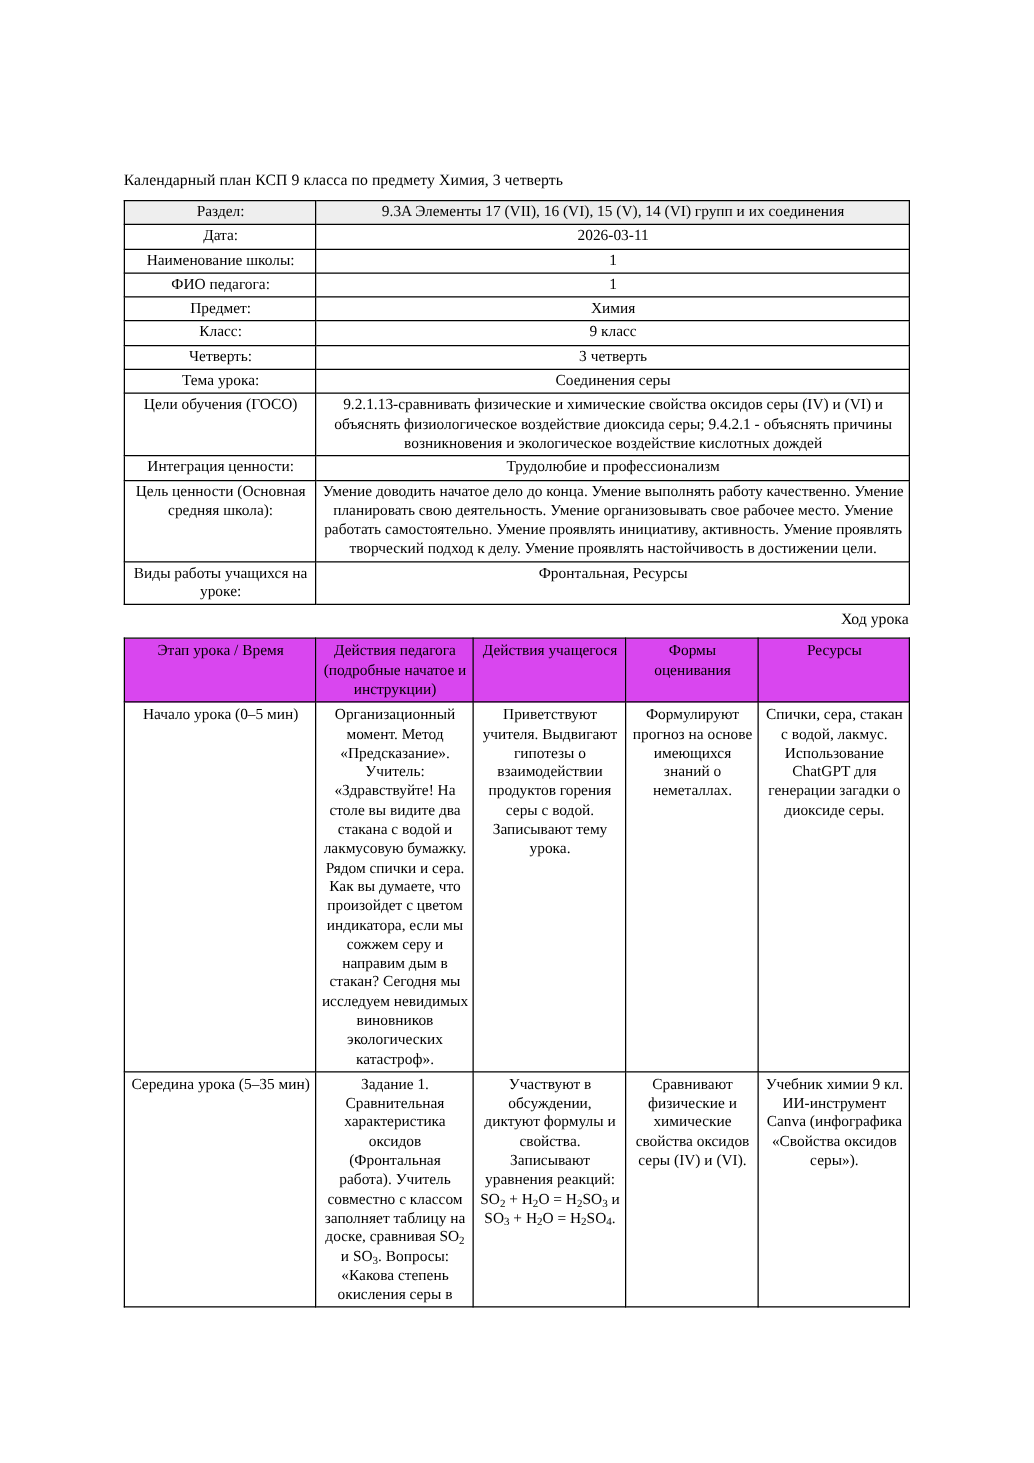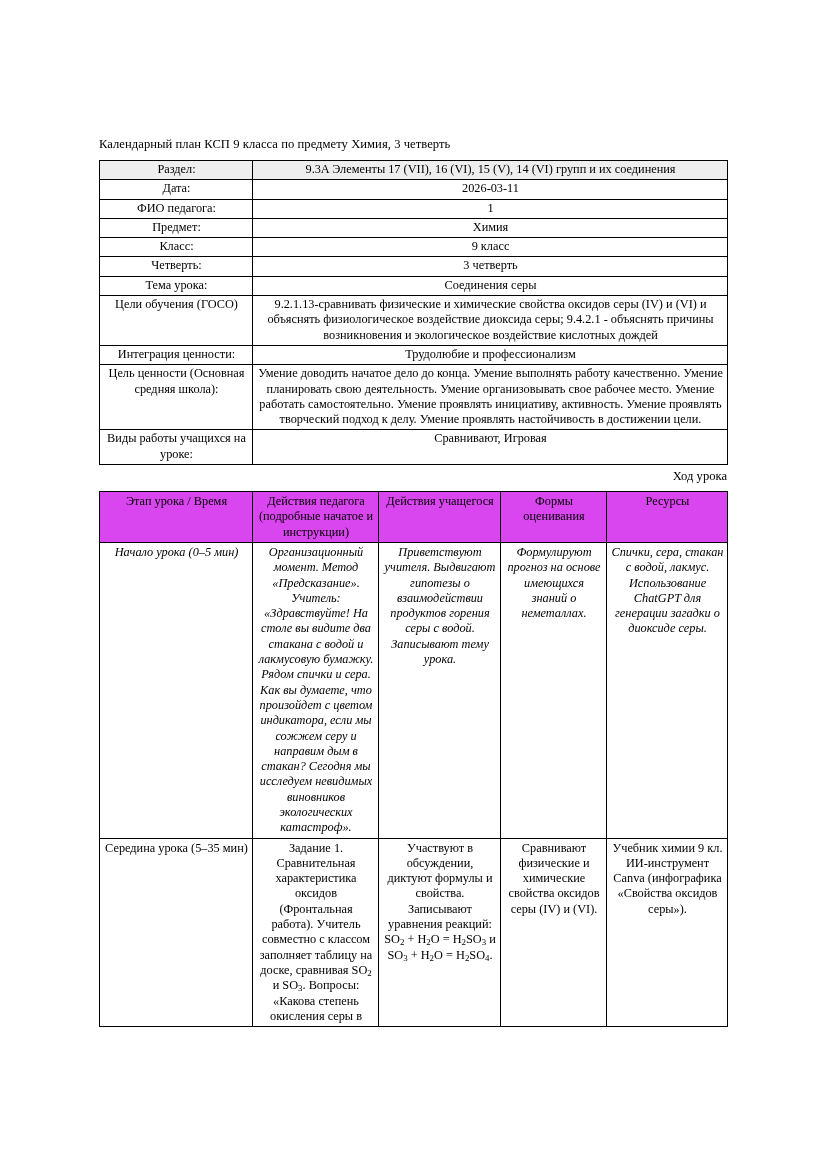--- a/index.html
+++ b/index.html
@@ -66,21 +66,21 @@
 
   
   .t-flow col.c1 { width: 153px; }
   .t-flow col.c2 { width: 126px; }
   .t-flow col.c3 { width: 122px; }
   .t-flow col.c4 { width: 106px; }
   .t-flow col.c5 { width: 121px; }
   .t-flow thead td { background: #d946ef; }
   .t-flow td { padding-top: 2px; }
   .t-flow tbody td { height: 1px; }
-  .row-start td { height: 300px; font-style: italic; }
+  .row-start td { height: 300px; }
   .row-middle td { height: 185px; }
   sub {
     font-size: 0.72em;
     line-height: 0;
     vertical-align: -0.25em;
   }
 </style>
 </head>
 <body>
 
@@ -94,20 +94,24 @@
         <col class="c-value">
       </colgroup>
     <tbody id="info-body">
         <tr class="shaded">
           <td class="label">Раздел:</td>
           <td class="value">9.3A Элементы 17 (VII), 16 (VI), 15 (V), 14 (VI) групп и их соединения</td>
         </tr>
         <tr>
           <td class="label">Дата:</td>
           <td class="value">2026-03-11</td>
+        </tr>
+        <tr>
+          <td class="label">Наименование школы:</td>
+          <td class="value">1</td>
         </tr>
         <tr>
           <td class="label">ФИО педагога:</td>
           <td class="value">1</td>
         </tr>
         <tr>
           <td class="label">Предмет:</td>
           <td class="value">Химия</td>
         </tr>
         <tr>
@@ -129,21 +133,21 @@
         <tr>
           <td class="label">Интеграция ценности:</td>
           <td class="value">Трудолюбие и профессионализм</td>
         </tr>
         <tr>
           <td class="label">Цель ценности (Основная средняя школа):</td>
           <td class="value">Умение доводить начатое дело до конца. Умение выполнять работу качественно. Умение планировать свою деятельность. Умение организовывать свое рабочее место. Умение работать самостоятельно. Умение проявлять инициативу, активность. Умение проявлять творческий подход к делу. Умение проявлять настойчивость в достижении цели.</td>
         </tr>
         <tr>
           <td class="label">Виды работы учащихся на уроке:</td>
-          <td class="value">Сравнивают, Игровая</td>
+          <td class="value">Фронтальная, Ресурсы</td>
         </tr>
       </tbody>
   </table>
 
   <div class="mid-label">Ход урока</div>
 
   <table class="t-flow">
     <colgroup>
       <col class="c1">
         <col class="c2">

